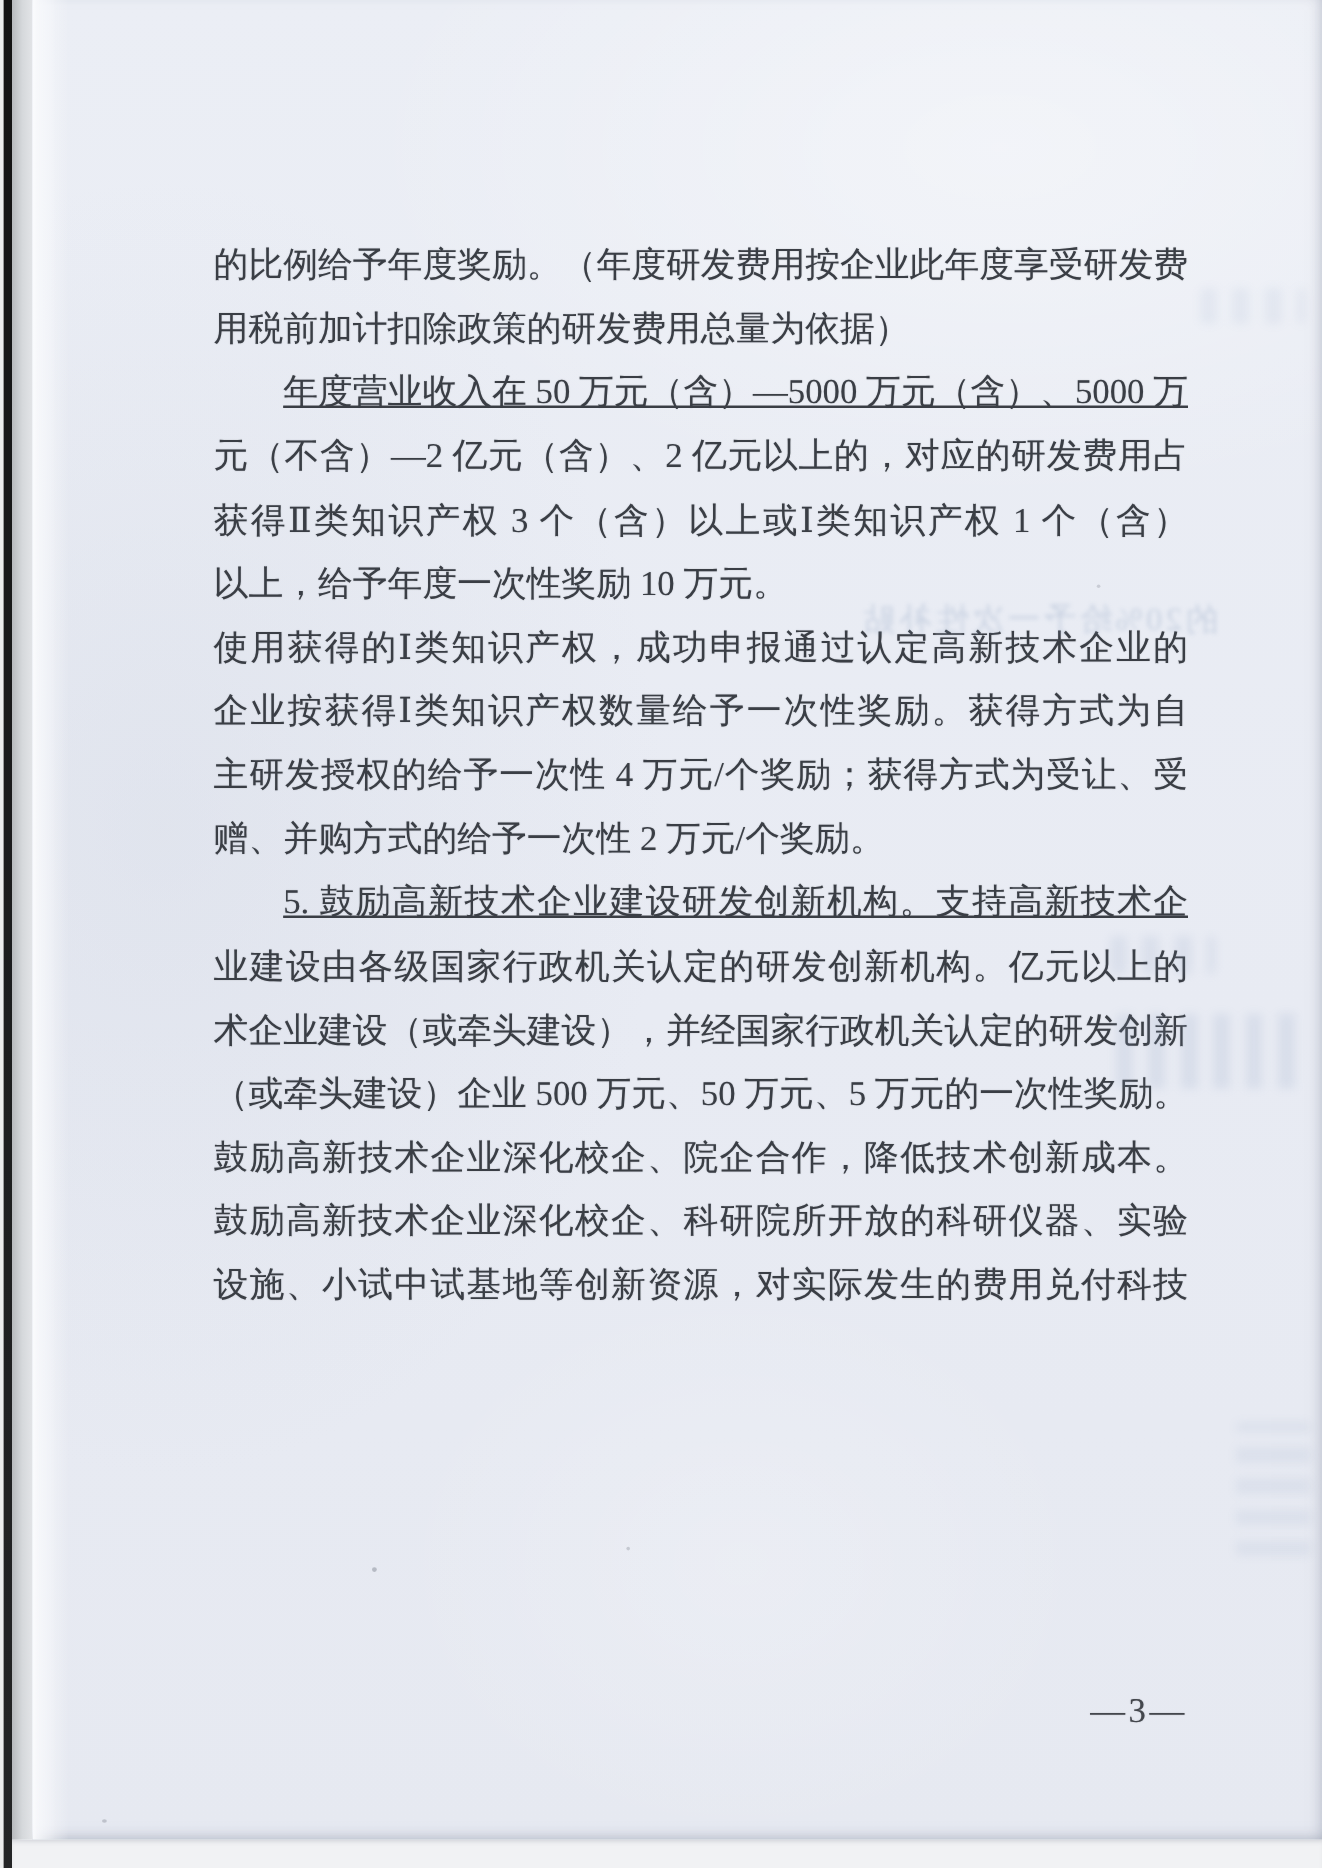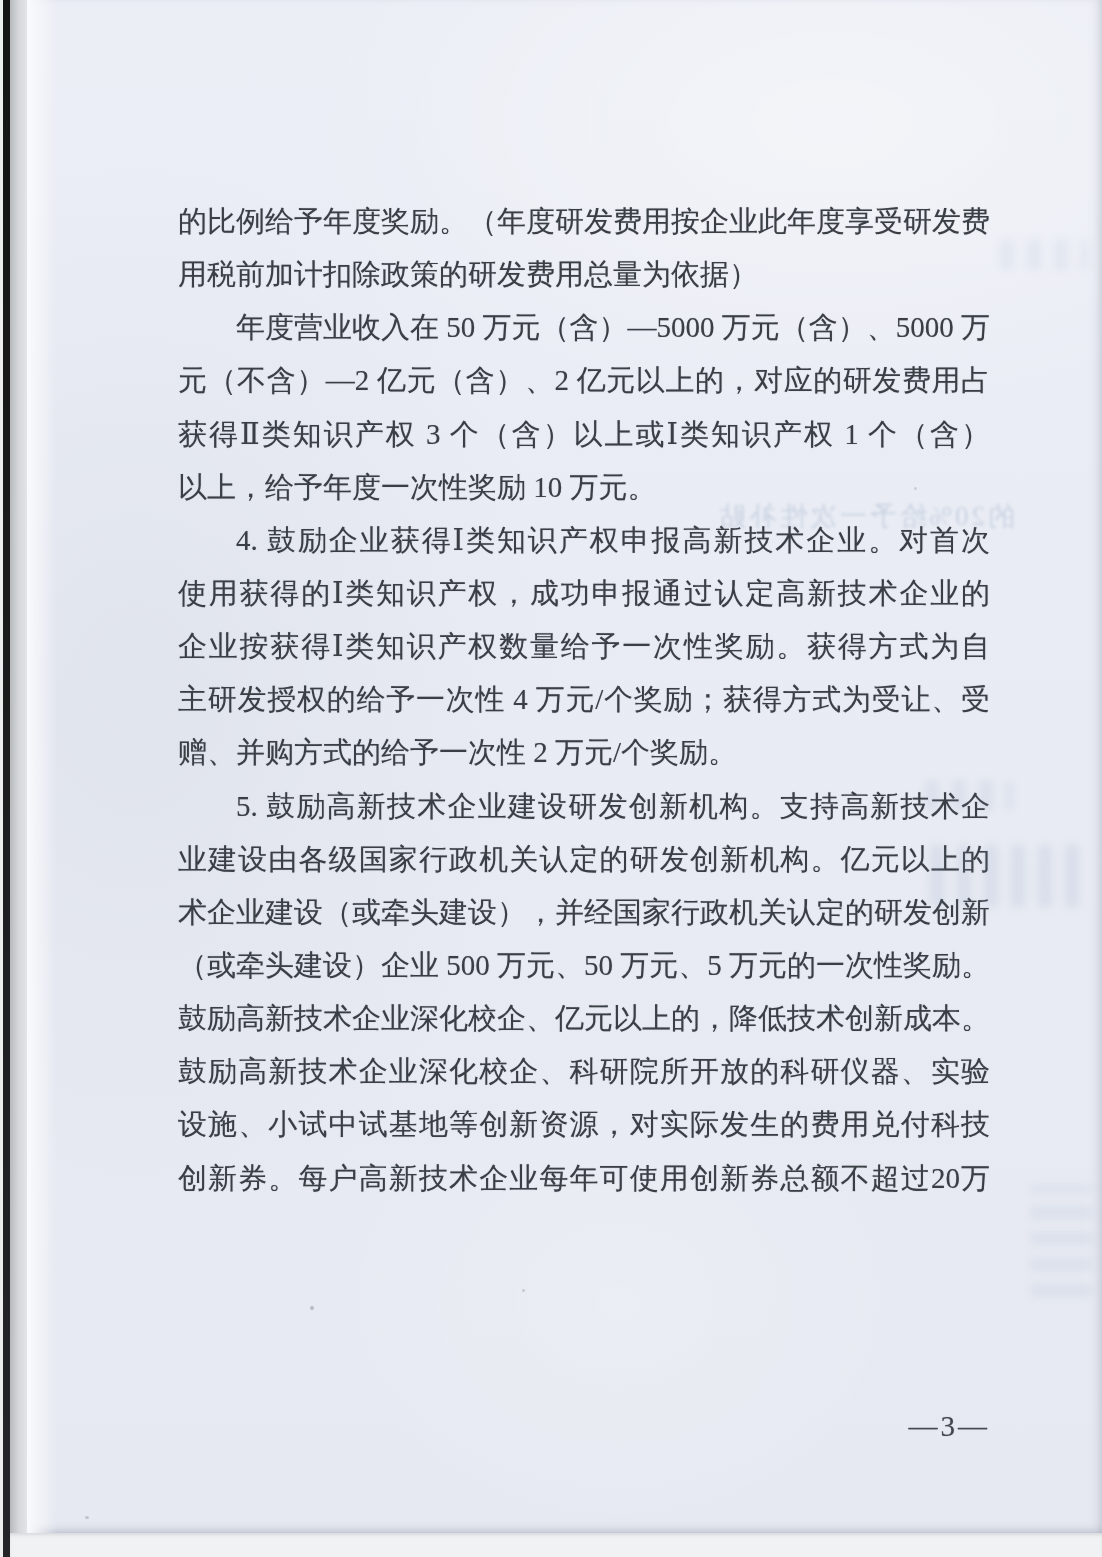--- a/index.html
+++ b/index.html
@@ -33,21 +33,21 @@
   .bottom-strip{position:absolute;left:10px;top:1533px;width:1092px;height:24px;
     background:#f1f2f4;box-shadow:inset 0 3px 4px -2px rgba(90,95,110,.25);}
   
   .text-block{position:absolute;left:151px;top:195px;width:812px;}
   .line{
     height:53.15px;line-height:53.15px;font-size:29px;color:#3a3e45;
     text-align:left;white-space:pre-wrap;
     text-shadow:0 0 1px rgba(58,62,69,.38);
   }
   .line.j{text-align:justify;text-align-last:justify;}
-  .line.ind{text-indent:58px;}
+  .line.ind{text-indent:58px;text-decoration:underline;}
   
   .pageno{position:absolute;right:112px;top:1410px;font-size:29px;letter-spacing:3px;
     color:#44474d;text-shadow:0 0 1px rgba(68,71,77,.4);}
   
   .ghost-line{
     position:absolute;left:653px;top:493px;width:335px;height:46px;line-height:46px;
     font-size:27px;letter-spacing:3px;color:#8ea2c0;opacity:.34;
     transform:scaleX(-1);filter:blur(1.6px);
   }
   .blob{position:absolute;filter:blur(4px);border-radius:4px;opacity:.28;
@@ -74,33 +74,31 @@
 <div class="paper">
   <div class="deckle"></div>
 
   <div class="text-block" id="lines">
       <div class="line j">的比例给予年度奖励。（年度研发费用按企业此年度享受研发费</div>
       <div class="line">用税前加计扣除政策的研发费用总量为依据）</div>
       <div class="line ind j">年度营业收入在 50 万元（含）—5000 万元（含）、5000 万</div>
       <div class="line j">元（不含）—2 亿元（含）、2 亿元以上的，对应的研发费用占</div>
       <div class="line j">获得Ⅱ类知识产权 3 个（含）以上或Ⅰ类知识产权 1 个（含）</div>
       <div class="line">以上，给予年度一次性奖励 10 万元。</div>
-      <div class="line ind j">4. 鼓励企业获得Ⅰ类知识产权申报高新技术企业。对首次</div>
       <div class="line j">使用获得的Ⅰ类知识产权，成功申报通过认定高新技术企业的</div>
       <div class="line j">企业按获得Ⅰ类知识产权数量给予一次性奖励。获得方式为自</div>
       <div class="line j">主研发授权的给予一次性 4 万元/个奖励；获得方式为受让、受</div>
       <div class="line">赠、并购方式的给予一次性 2 万元/个奖励。</div>
       <div class="line ind j">5. 鼓励高新技术企业建设研发创新机构。支持高新技术企</div>
       <div class="line j">业建设由各级国家行政机关认定的研发创新机构。亿元以上的</div>
       <div class="line j">术企业建设（或牵头建设），并经国家行政机关认定的研发创新</div>
       <div class="line j">（或牵头建设）企业 500 万元、50 万元、5 万元的一次性奖励。</div>
-      <div class="line j">鼓励高新技术企业深化校企、亿元以上的，降低技术创新成本。</div>
+      <div class="line j">鼓励高新技术企业深化校企、院企合作，降低技术创新成本。</div>
       <div class="line j">鼓励高新技术企业深化校企、科研院所开放的科研仪器、实验</div>
       <div class="line j">设施、小试中试基地等创新资源，对实际发生的费用兑付科技</div>
-      <div class="line j">创新券。每户高新技术企业每年可使用创新券总额不超过20万</div>
     </div>
 
   <div class="ghost-line">的20%给予一次性补贴</div>
   <div class="blob b1"></div>
   <div class="blob v b2"></div>
   <div class="blob b3"></div>
   <div class="blob b4"></div>
 
   <div class="speck s1"></div>
   <div class="speck s2"></div>

